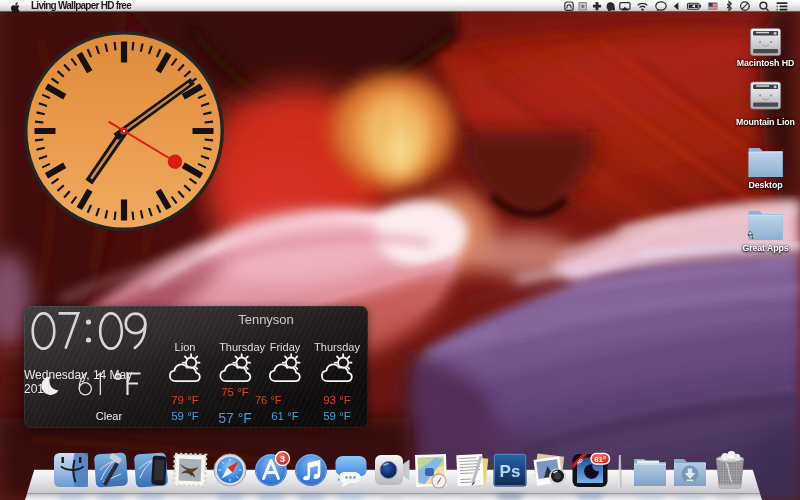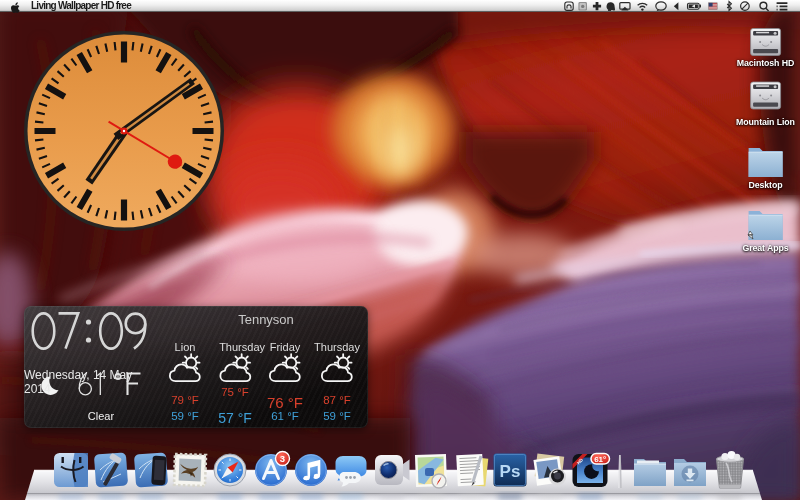--- a/index.html
+++ b/index.html
@@ -284,30 +284,30 @@
           </g>
 <g transform="translate(261,64.5) scale(1.12)">
             <use href="#wcloud"></use>
           </g>
 <g transform="translate(313,64.5) scale(1.12)">
             <use href="#wcloud"></use>
           </g>
 </g>
 </svg>
 <div class="wtxt" style="left:0;top:62px;width:137px;text-align:left;font-size:12px;color:#e8e8e8">Wednesday, 14 May 2014</div>
-<div class="wtxt" style="left:12px;top:104px;width:130px;text-align:center;font-size:11px;color:#f0f0f0">Clear</div>
+<div class="wtxt" style="left:20px;top:104px;width:130px;text-align:center;font-size:11px;color:#f0f0f0">Clear</div>
 <div class="wtxt" style="left:212px;top:6px;width:60px;text-align:center;font-size:13px;color:#c9c9c9">Tennyson</div>
 <div class="wtxt" style="left:131px;top:35px;width:60px;text-align:center;font-size:11px">Lion</div>
 <div class="wtxt" style="left:181px;top:35px;width:60px;text-align:right;font-size:11px">Thursday</div>
 <div class="wtxt" style="left:231px;top:35px;width:60px;text-align:center;font-size:11px">Friday</div>
 <div class="wtxt" style="left:283px;top:35px;width:60px;text-align:center;font-size:11px">Thursday</div>
 <div class="wtxt" style="left:131px;top:88px;width:60px;text-align:center;font-size:11.5px;color:#d8402c">79 °F</div>
 <div class="wtxt" style="left:181px;top:80px;width:60px;text-align:center;font-size:11.5px;color:#d8402c">75 °F</div>
-<div class="wtxt" style="left:231px;top:88px;width:60px;text-align:center;font-size:15px;color:#d8402c">76 °F</div>
-<div class="wtxt" style="left:283px;top:88px;width:60px;text-align:center;font-size:11.5px;color:#d8402c">87 °F</div>
+<div class="wtxt" style="left:231px;top:88px;width:60px;text-align:left;font-size:11px;color:#d8402c">76 °F</div>
+<div class="wtxt" style="left:283px;top:88px;width:60px;text-align:center;font-size:11.5px;color:#d8402c">93 °F</div>
 <div class="wtxt" style="left:131px;top:104px;width:60px;text-align:center;font-size:11.5px;color:#3fa0d8">59 °F</div>
 <div class="wtxt" style="left:181px;top:104px;width:60px;text-align:center;font-size:14px;color:#3fa0d8">57 °F</div>
 <div class="wtxt" style="left:231px;top:104px;width:60px;text-align:center;font-size:11.5px;color:#3fa0d8">61 °F</div>
 <div class="wtxt" style="left:283px;top:104px;width:60px;text-align:center;font-size:11.5px;color:#3fa0d8">59 °F</div>
 </div>
 
 <svg id="dock" width="800" height="70" viewBox="0 0 800 70">
 <defs>
 <linearGradient id="gshelf" x1="0" y1="0" x2="0" y2="1">
           <stop offset="0" stop-color="#f9f9fb"></stop>

